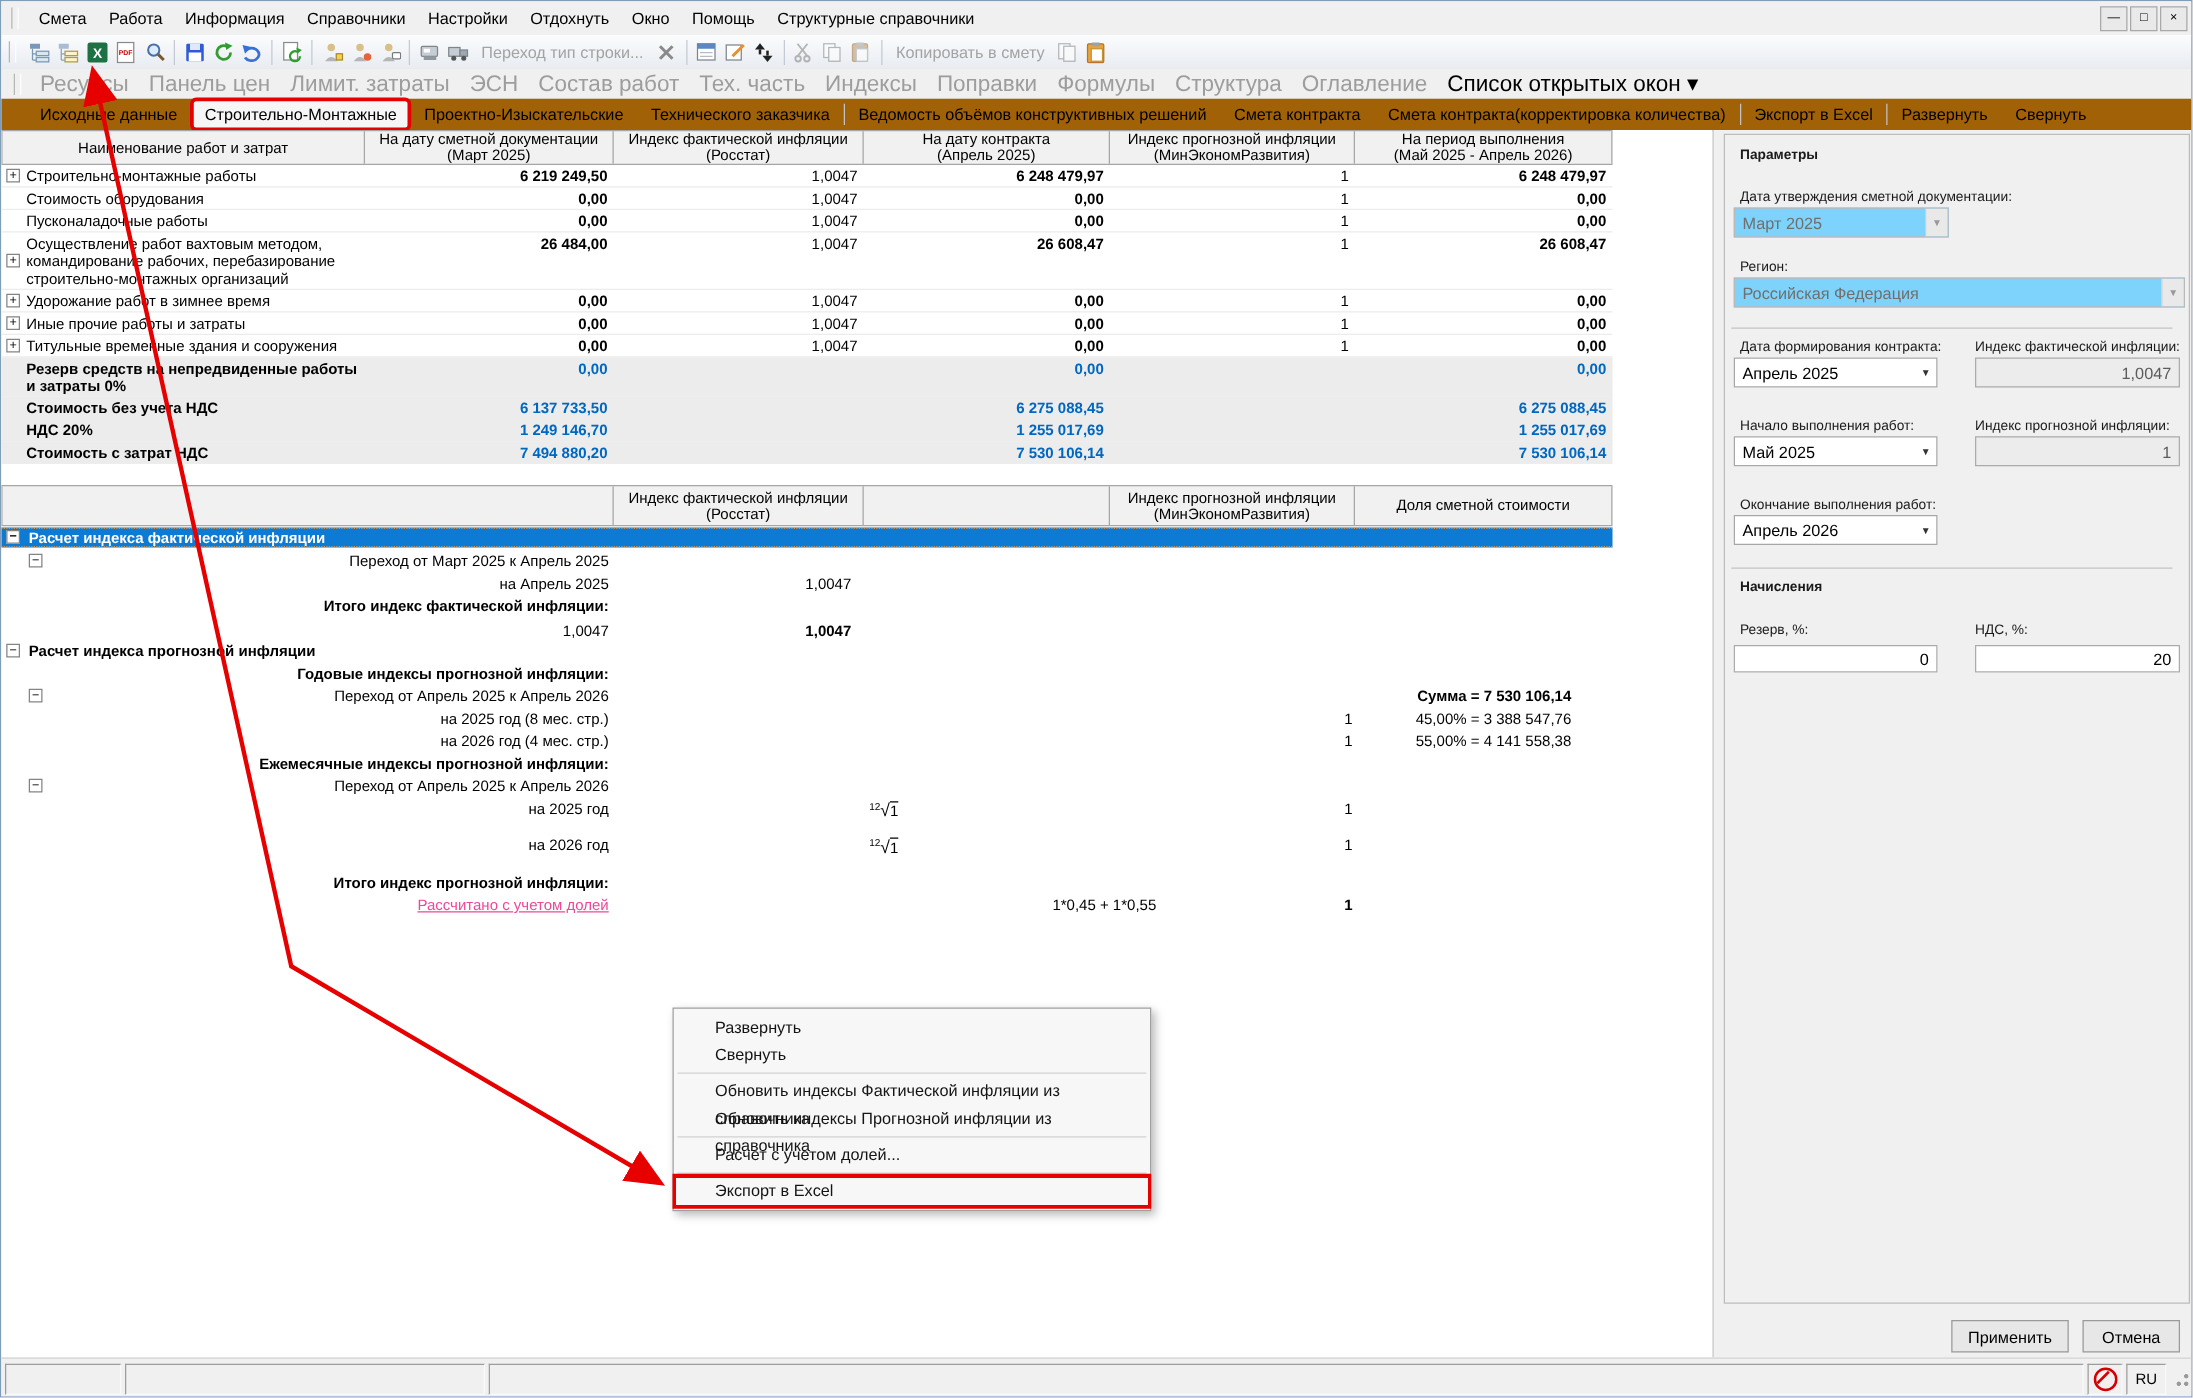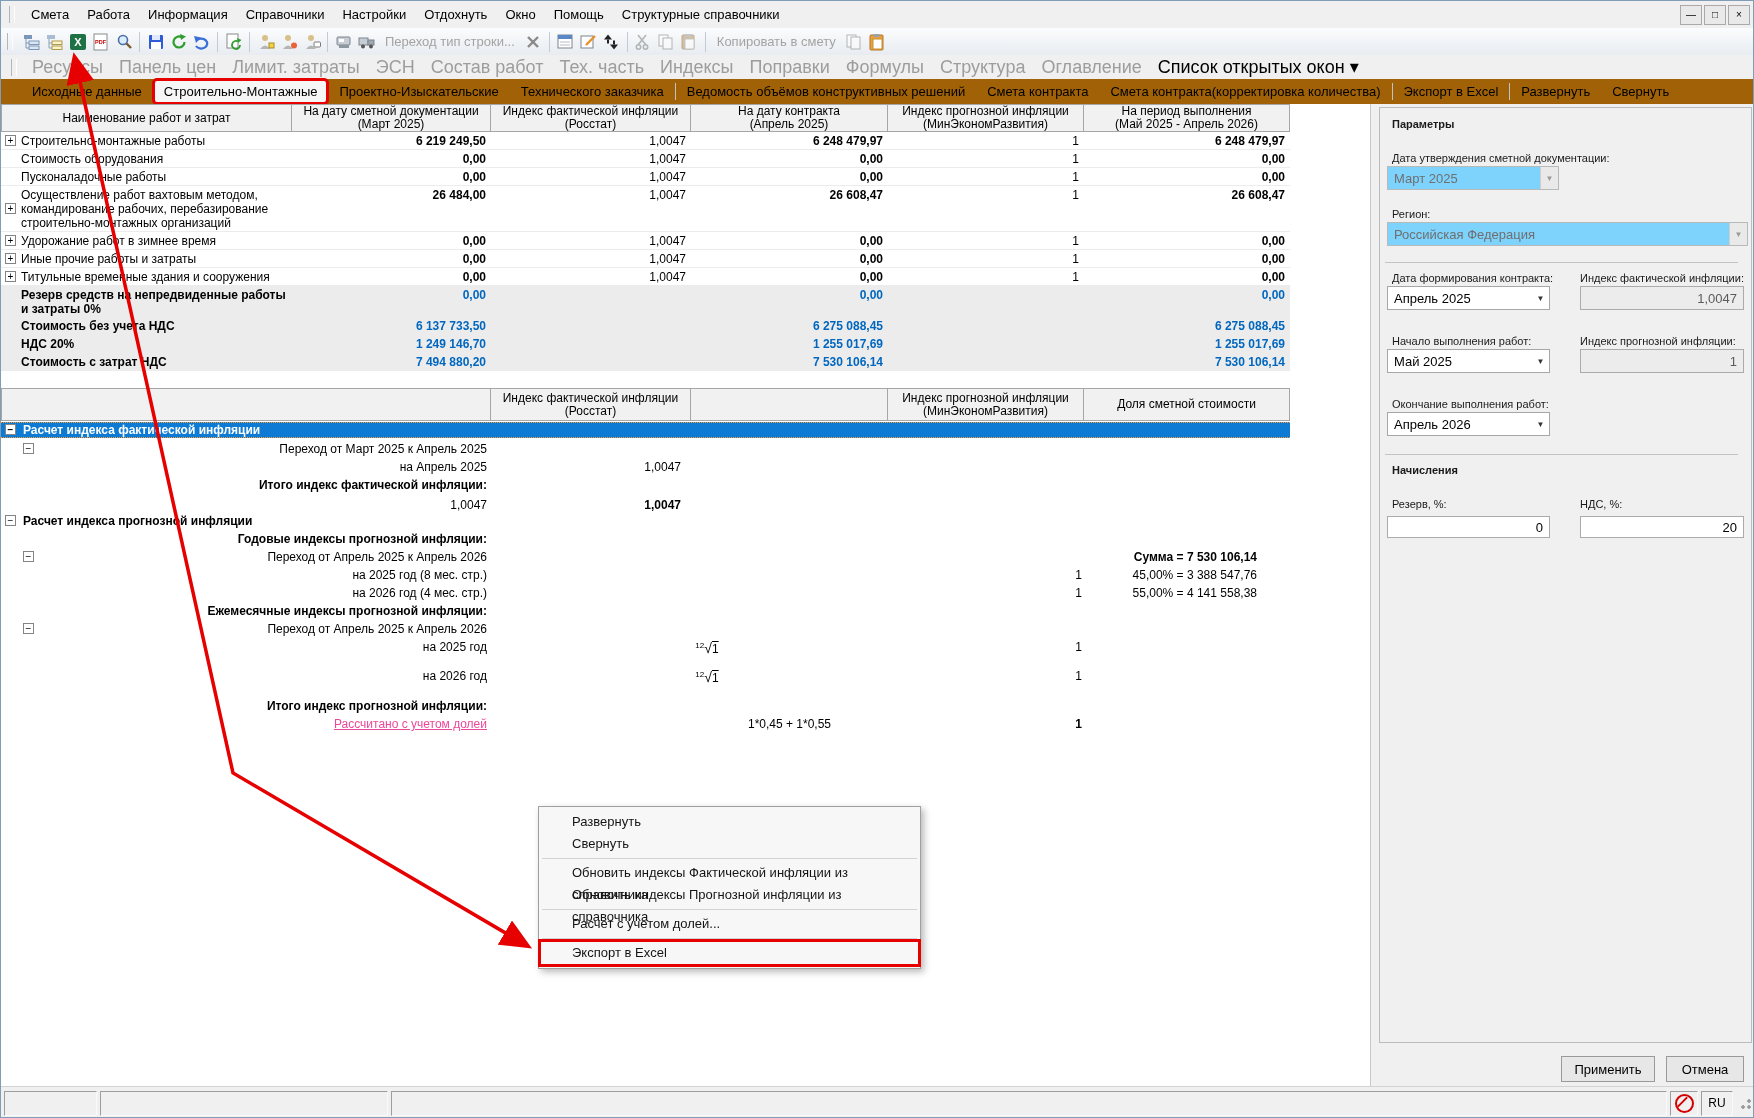--- a/index.html
+++ b/index.html
@@ -61,21 +61,21 @@
   .cw1{width:490px;}.cw3{width:200px;}.cw4{width:197px;}.cw5{width:196px;}.cw6{width:206px;}
   .bluerow{position:absolute;top:34px;left:0;width:1289px;height:16px;background:#0d7ad4;color:#fff;font-weight:bold;
            border-top:1px dotted #ff9c33;border-bottom:1px dotted #ff9c33;box-sizing:border-box;}
   .bluerow .lbl{position:absolute;left:22px;top:0;line-height:14px;}
   .exp2{position:absolute;width:11px;height:11px;border:1px solid #848484;background:#fff;color:#000;
         font-size:10px;line-height:9px;text-align:center;box-sizing:border-box;}
   .crow{position:absolute;left:0;width:1289px;height:18px;font-size:12px;}
   .crow>span{position:absolute;top:2px;}
   .cl{left:0;width:486px;text-align:right;}
   .c3{left:490px;width:190px;text-align:right;}
-  .c4{left:690px;width:197px;text-align:center;}
+  .c4{left:727px;width:197px;text-align:right;}
   .c5{left:887px;width:194px;text-align:right;}
   .c6{left:1083px;width:173px;text-align:right;}
   .b{font-weight:bold;}
   .link{color:#ec4899;text-decoration:underline;cursor:pointer;}
   .radical sup{font-size:8px;}
   .radical .rsign{font-size:14px;}
   .radical .rval{text-decoration:overline;}
   
   .ctxmenu{position:absolute;left:537px;top:805px;width:383px;background:#f7f7f7;border:1px solid #a0a0a0;
            box-shadow:3px 3px 7px rgba(0,0,0,.28);padding:4px 2px;box-sizing:border-box;z-index:30;}

